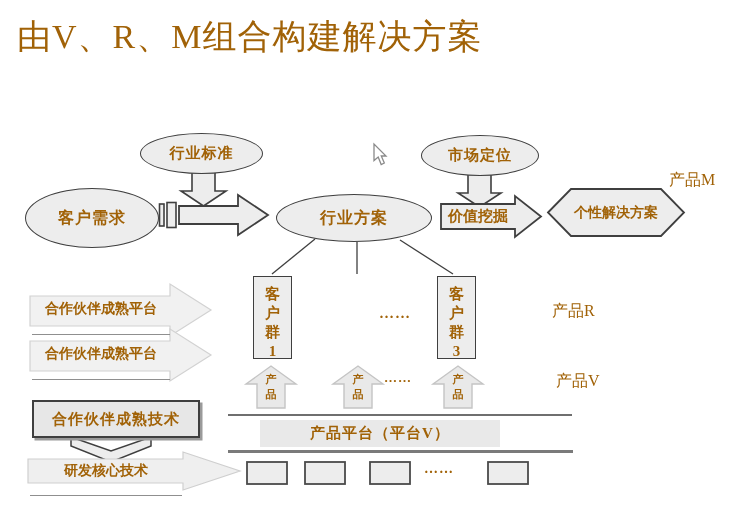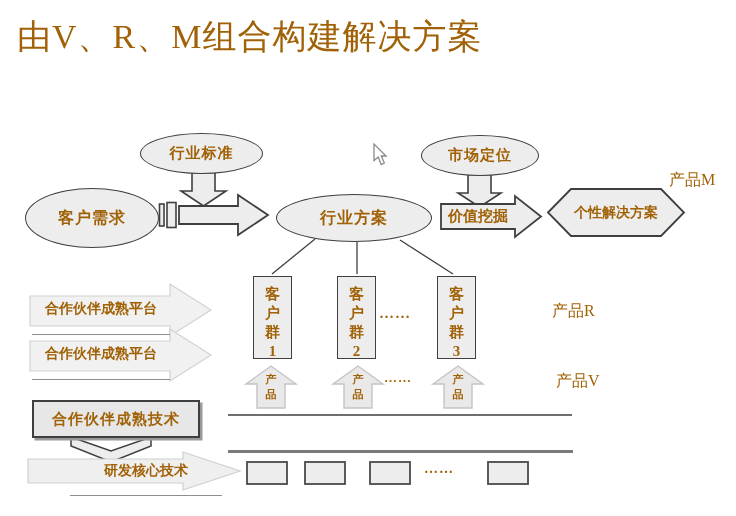--- a/index.html
+++ b/index.html
@@ -105,40 +105,40 @@
     <span>行业方案</span>
   </div>
   <div class="node-ellipse" style="left:421px;top:135px;width:116px;height:39px;font-size:15px;">
     <span>市场定位</span>
   </div>
 
   <div class="shape-text" style="left:556px;top:201px;width:120px;height:23px;font-size:14px;">个性解决方案</div>
   <div class="shape-text" style="left:441px;top:205px;width:74px;height:23px;font-size:15px;">价值挖掘</div>
   <div class="shape-text underlined" style="left:32px;top:299px;width:138px;height:20px;font-size:14px;">合作伙伴成熟平台</div>
   <div class="shape-text underlined" style="left:32px;top:344px;width:138px;height:20px;font-size:14px;">合作伙伴成熟平台</div>
-  <div class="shape-text underlined" style="left:30px;top:461px;width:152px;height:19px;font-size:14px;margin-left:40px;">研发核心技术</div>
+  <div class="shape-text underlined" style="left:30px;top:461px;width:152px;height:19px;font-size:14px;">研发核心技术</div>
 
   <div class="group-box" style="left:253px;top:276px;">
     <div class="vtext">客户群1</div>
-  </div>
-  <div class="group-box" style="left:337px;top:276px;">
-    <div class="vtext">客户群2</div>
   </div>
   <div class="group-box" style="left:437px;top:276px;">
     <div class="vtext">客户群3</div>
   </div>
 
   <div class="vtext-sm" style="left:264px;top:372px;">产品</div>
   <div class="vtext-sm" style="left:351px;top:372px;">产品</div>
   <div class="vtext-sm" style="left:451px;top:372px;">产品</div>
 
   <div class="dots" style="left:379px;top:305px;font-size:15px;">……</div>
   <div class="dots" style="left:384px;top:370px;font-size:13px;">……</div>
   <div class="dots" style="left:424px;top:461px;font-size:14px;">……</div>
 
+  <div id="platform-box">
+    <span>产品平台（平台V）</span>
+  </div>
   <div id="tech-box">
     <span>合作伙伴成熟技术</span>
   </div>
 
   <div class="side-label" style="left:669px;top:170px;">产品M</div>
   <div class="side-label" style="left:544px;top:301px;margin-left:8px;">产品R</div>
   <div class="side-label" style="left:544px;top:371px;margin-left:12px;">产品V</div>
 
 </div>
 

